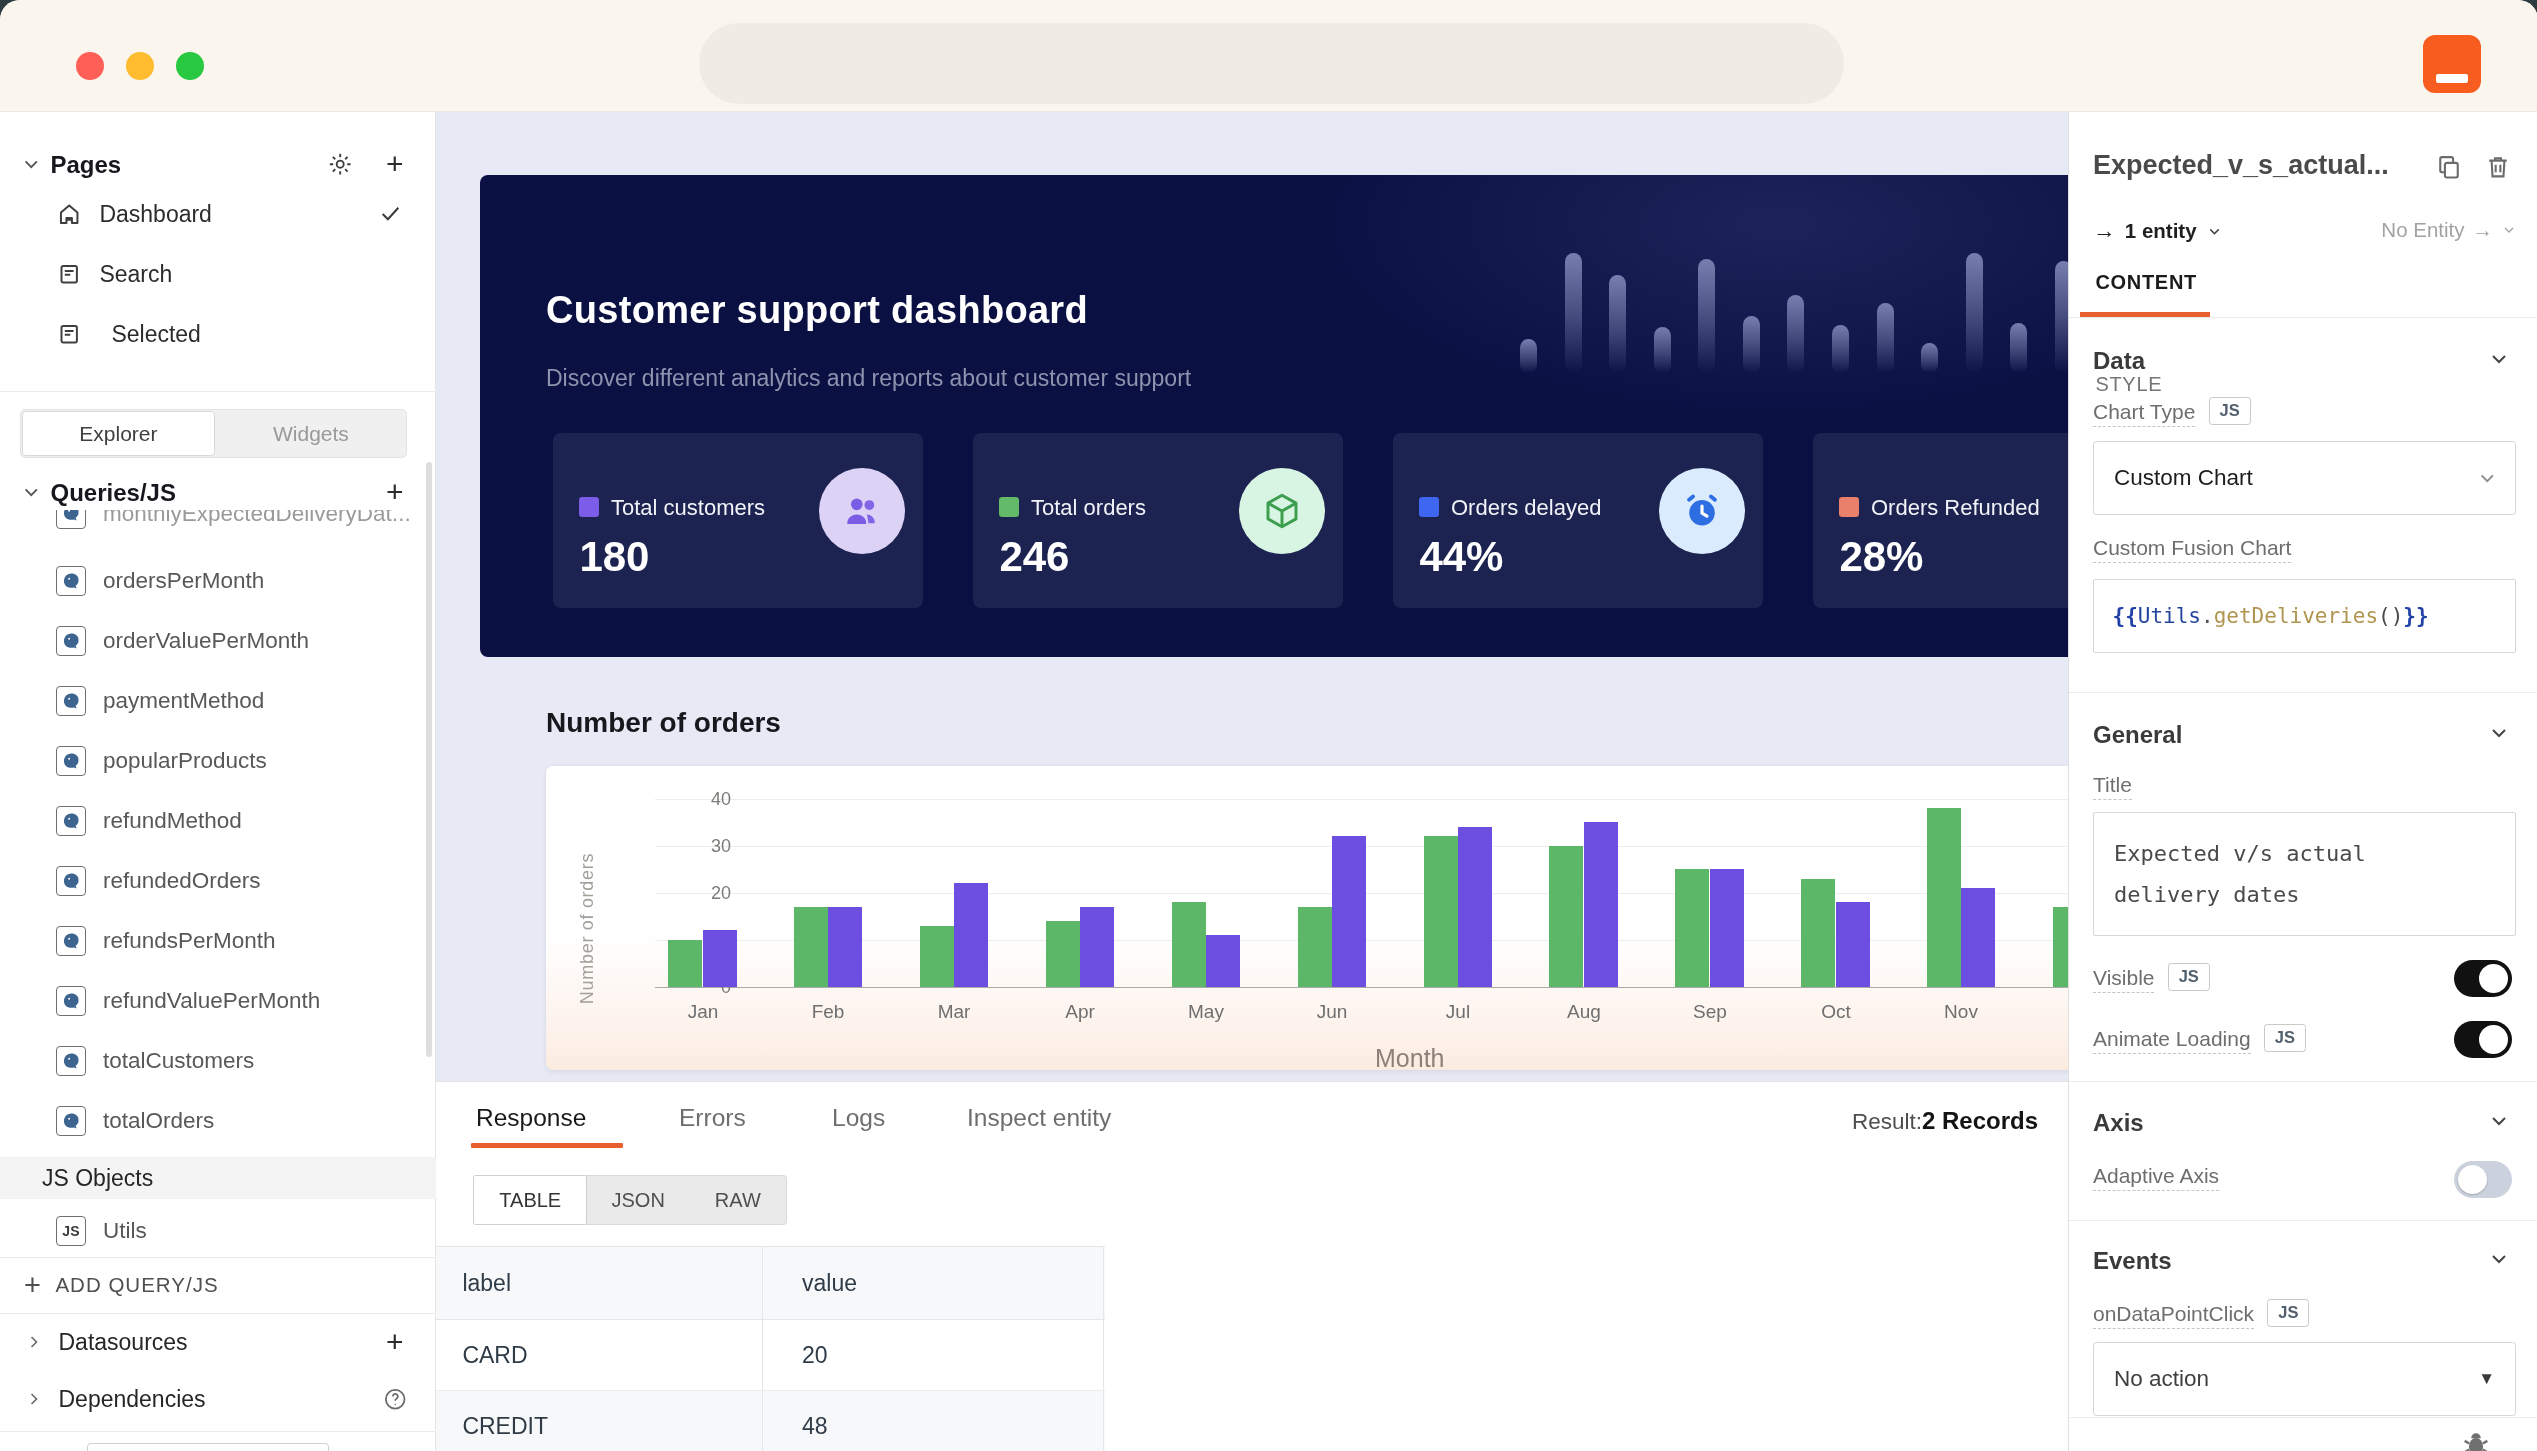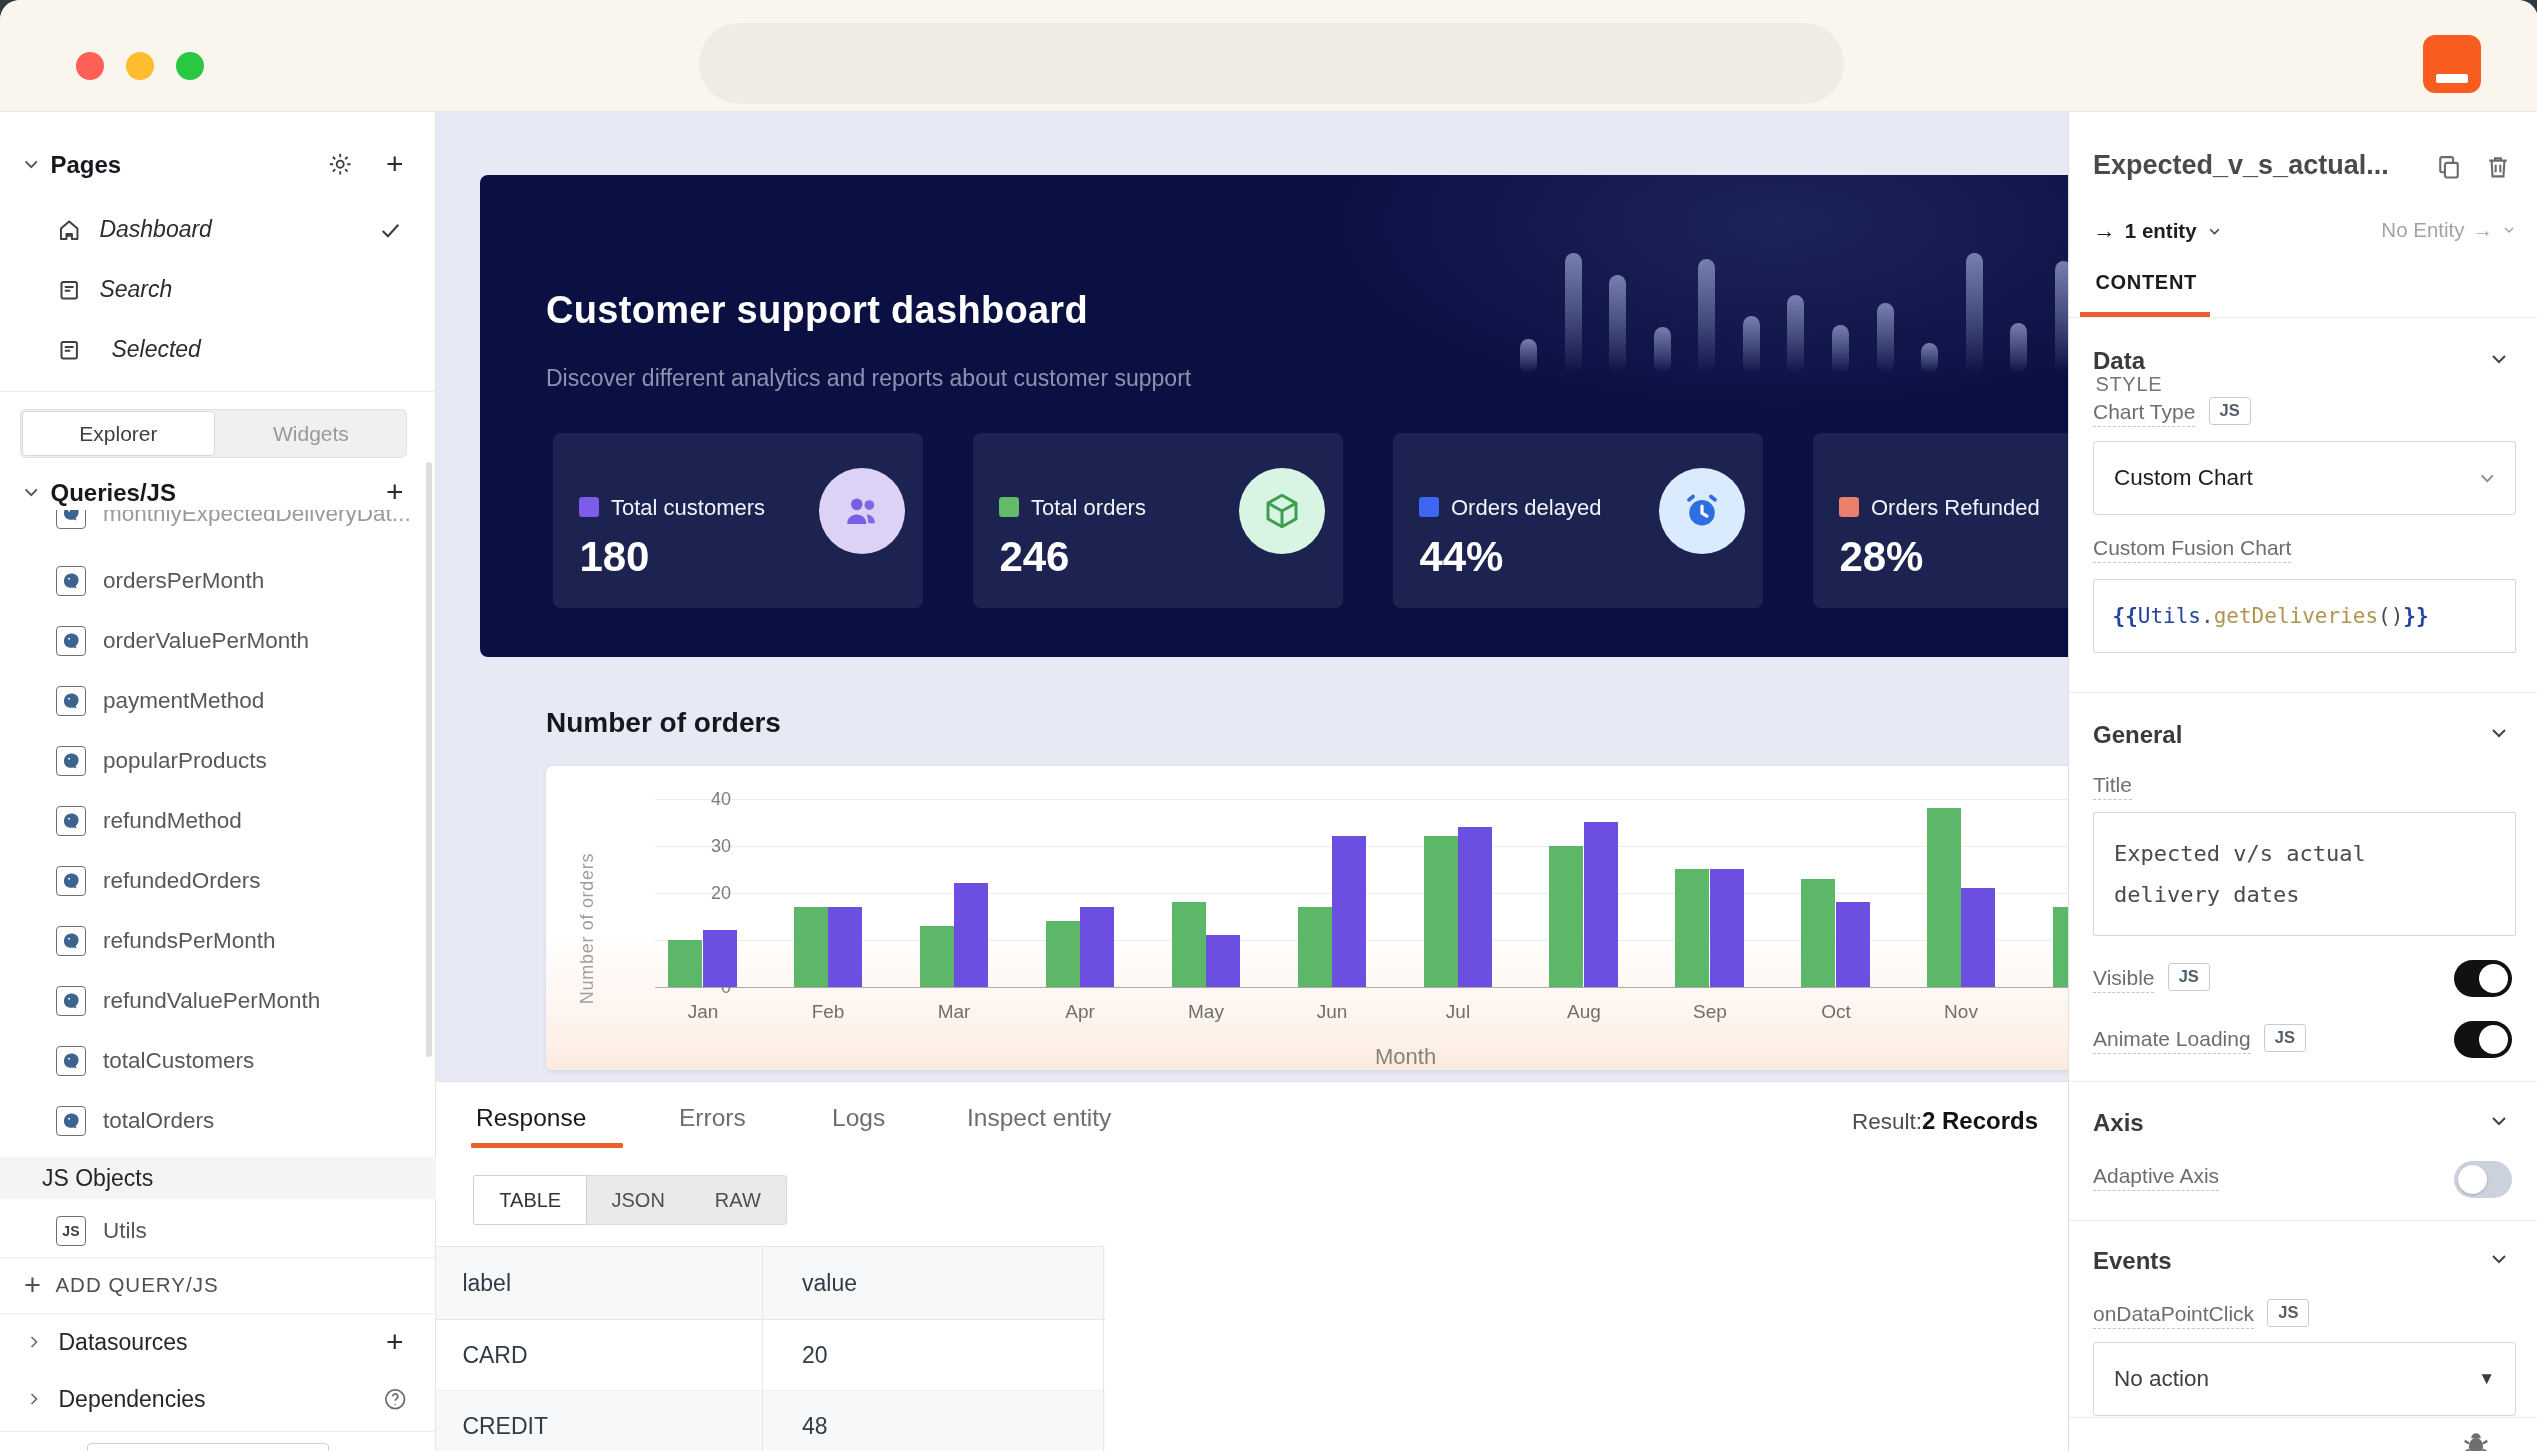--- a/index.html
+++ b/index.html
@@ -13,21 +13,21 @@
   .app-icon { position:absolute; right:57px; top:35px; width:58px; height:58px; border-radius:12px; }
   .app-icon .bar { position:absolute; left:50%; transform:translateX(-50%); bottom:10px; width:32px; height:8.6px; border-radius:2px; background:#fff; }
 
   
   .sidebar { position:absolute; left:0; top:112px; width:436px; height:1339px; background:#fff; border-right:0.7px solid #E4E4E4; }
   .side-abs { position:absolute; left:0; width:436px; }
   .sec-head { display:flex; align-items:center; height:41px; }
   .sec-head .chev { margin-left:20px; width:22.5px; height:22.5px; }
   .sec-head .t { margin-left:8px; font-size:24px; font-weight:700; color:#16181d; }
   .sec-head .right-ico { position:absolute; width:26.4px; height:26.4px; }
-  .page-row { display:flex; align-items:flex-end; height:42px;font-style:italic; }
+  .page-row { display:flex; align-items:flex-start; height:42px; }
   .page-row .ico { margin-left:56px; width:26.4px; height:26.4px; }
   .page-row .lbl { margin-left:17px; font-size:23px; color:#2c2c2c; }
   .page-row .check { position:absolute; right:33px; width:25px; height:25px; }
   .divider-h { position:absolute; left:0; width:436px; height:0; border-top:1px solid #EBEBEB; }
   .seg-wrap { position:absolute; left:20px; width:387px; height:49px; background:#F0F0F0; border:1px solid #E2E2E2; border-radius:5.3px; display:flex;margin-top:8px; }
   .seg-half { flex:1; display:flex; align-items:center; justify-content:center; font-size:21px; color:#999; }
   .seg-half.active { background:#fff; border:1px solid #D8D8D8; border-radius:4.6px; margin:1.3px; color:#3f3f3f; font-weight:500; }
   .query-list { position:absolute; left:0; width:436px; }
   .query-row { display:flex; align-items:center; height:60px; }
   .pg-box, .js-box { width:30px; height:30px; margin-left:56px; border:1.3px solid #6f6f6f; border-radius:4px; display:flex; align-items:center; justify-content:center; flex:0 0 auto; background:#fff; }
@@ -69,21 +69,21 @@
   .section-title { position:absolute; left:110px; top:595px; font-size:28px; font-weight:700; color:#16181d; }
   .chart-card { position:absolute; left:110px; top:654px; width:1692px; height:304px; border-radius:6.6px;
     background:linear-gradient(to bottom, #ffffff 55%, #FDF1E9 90%, #FBEBDF 100%); box-shadow:0 1.3px 5.3px rgba(20,30,60,.08); }
   .plot { position:absolute; left:109px; top:33px; width:1569px; height:188px; }
   .gridline { position:absolute; left:0; width:100%; height:0; border-top:1px solid #EDEDEA; }
   .gridline.zero { border-top:1.3px solid #ABABA6; }
   .ytick { position:absolute; right:1493px; transform:translateY(-50%); font-size:18px; color:#7b7b78; width:59px; text-align:right; }
   .bar { position:absolute; bottom:0; width:34px; }
   .xlab { position:absolute; top:202px; transform:translateX(-50%); font-size:19px; color:#6f6f6f; }
   .ylabel { position:absolute; left:-34px; top:50%; transform:rotate(-90deg); transform-origin:center; font-size:18px; color:#A2A09B; letter-spacing:0.7px; white-space:nowrap; }
-  .xlabel-month { position:absolute; left:829px; top:278px; font-size:22px; color:#8B8178; }
+  .xlabel-month { position:absolute; left:829px; top:278px; font-size:25px; color:#8B8178; }
 
   
   .response { position:absolute; left:0; top:969px; width:2101px; height:370px; background:#fff; border-top:1px solid #E3E3E3; }
   .rtab { position:absolute; top:22px; font-size:24.5px; color:#6e6e6e; }
   .rtab.active { color:#191919; font-weight:500; }
   .rtab-underline { position:absolute; left:35px; top:61px; width:152px; height:5.3px; background:#E8602F; border-radius:1.3px; }
   .result-line { position:absolute; top:24.5px; right:499px; font-size:22.5px; color:#4f4f4f; }
   .result-line b { font-size:24px; color:#141414; font-weight:700; }
   .viewseg { position:absolute; left:37px; top:93px; height:50px; display:flex; background:#EAEAEA; border:1px solid #D9D9D9; border-radius:3.3px; }
   .viewseg .cell { padding:0 25px; display:flex; align-items:center; font-size:20px; color:#4f4f4f; }

